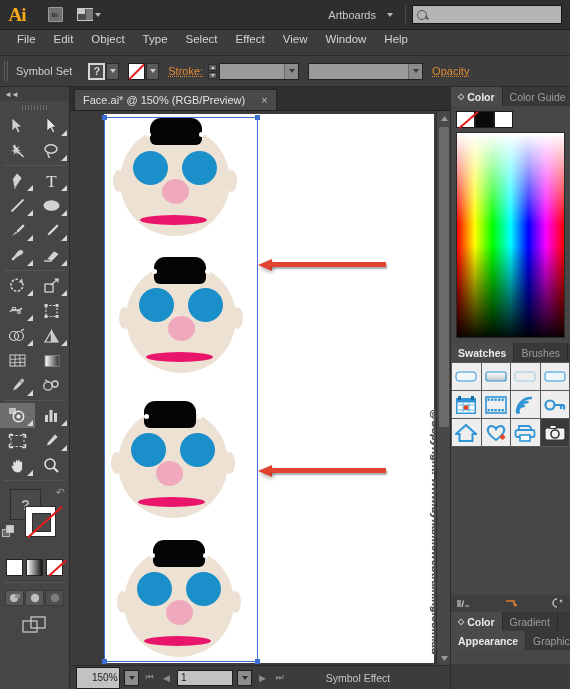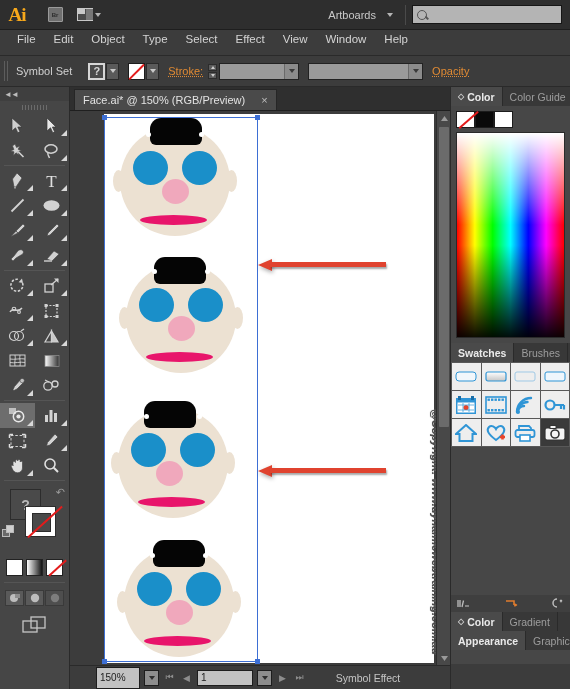--- a/index.html
+++ b/index.html
@@ -201,21 +201,21 @@
   
   .vscroll{position:absolute;right:0;top:111px;width:14px;height:554px;background:#484848;
     border-left:1px solid #2d2d2d;}
   .vscroll .thumb{position:absolute;left:2px;top:2px;width:10px;height:180px;background:#6b6b6b;border-radius:1px;}
   .vscroll .btn{position:absolute;left:0;width:14px;height:14px;display:flex;align-items:center;justify-content:center;background:#484848;}
 
   
   .statusbar{position:absolute;left:70px;bottom:0;width:380px;height:24px;background:#3c3c3c;
     display:flex;align-items:center;gap:4px;padding-left:6px;border-top:1px solid #2a2a2a;}
   .zoomfield{width:44px;height:22px;background:#c2c2c2;border:1px solid #1d1d1d;
-    font-size:10px;color:#1c1c1c;display:flex;align-items:center;padding-left:3px;margin-left:20px;}
+    font-size:10px;color:#1c1c1c;display:flex;align-items:center;padding-left:15px;}
   .sb-caret{width:15px;height:16px;background:#8d8d8d;border:1px solid #1d1d1d;
     display:flex;align-items:center;justify-content:center;}
   .sb-caret .caret-dn{border-top-color:#2e2e2e;}
   .navbtn{width:13px;height:16px;display:flex;align-items:center;justify-content:center;color:#8d8d8d;font-size:9px;}
   .pagefield{width:56px;height:16px;background:#c2c2c2;border:1px solid #1d1d1d;
     font-size:10px;color:#1c1c1c;display:flex;align-items:center;padding-left:3px;}
   .toolname{flex:1;text-align:center;color:#c5c5c5;font-size:10.5px;padding-right:24px;}
 
   
   .rightdock{position:absolute;left:450px;top:87px;width:120px;height:602px;background:#3c3c3c;

